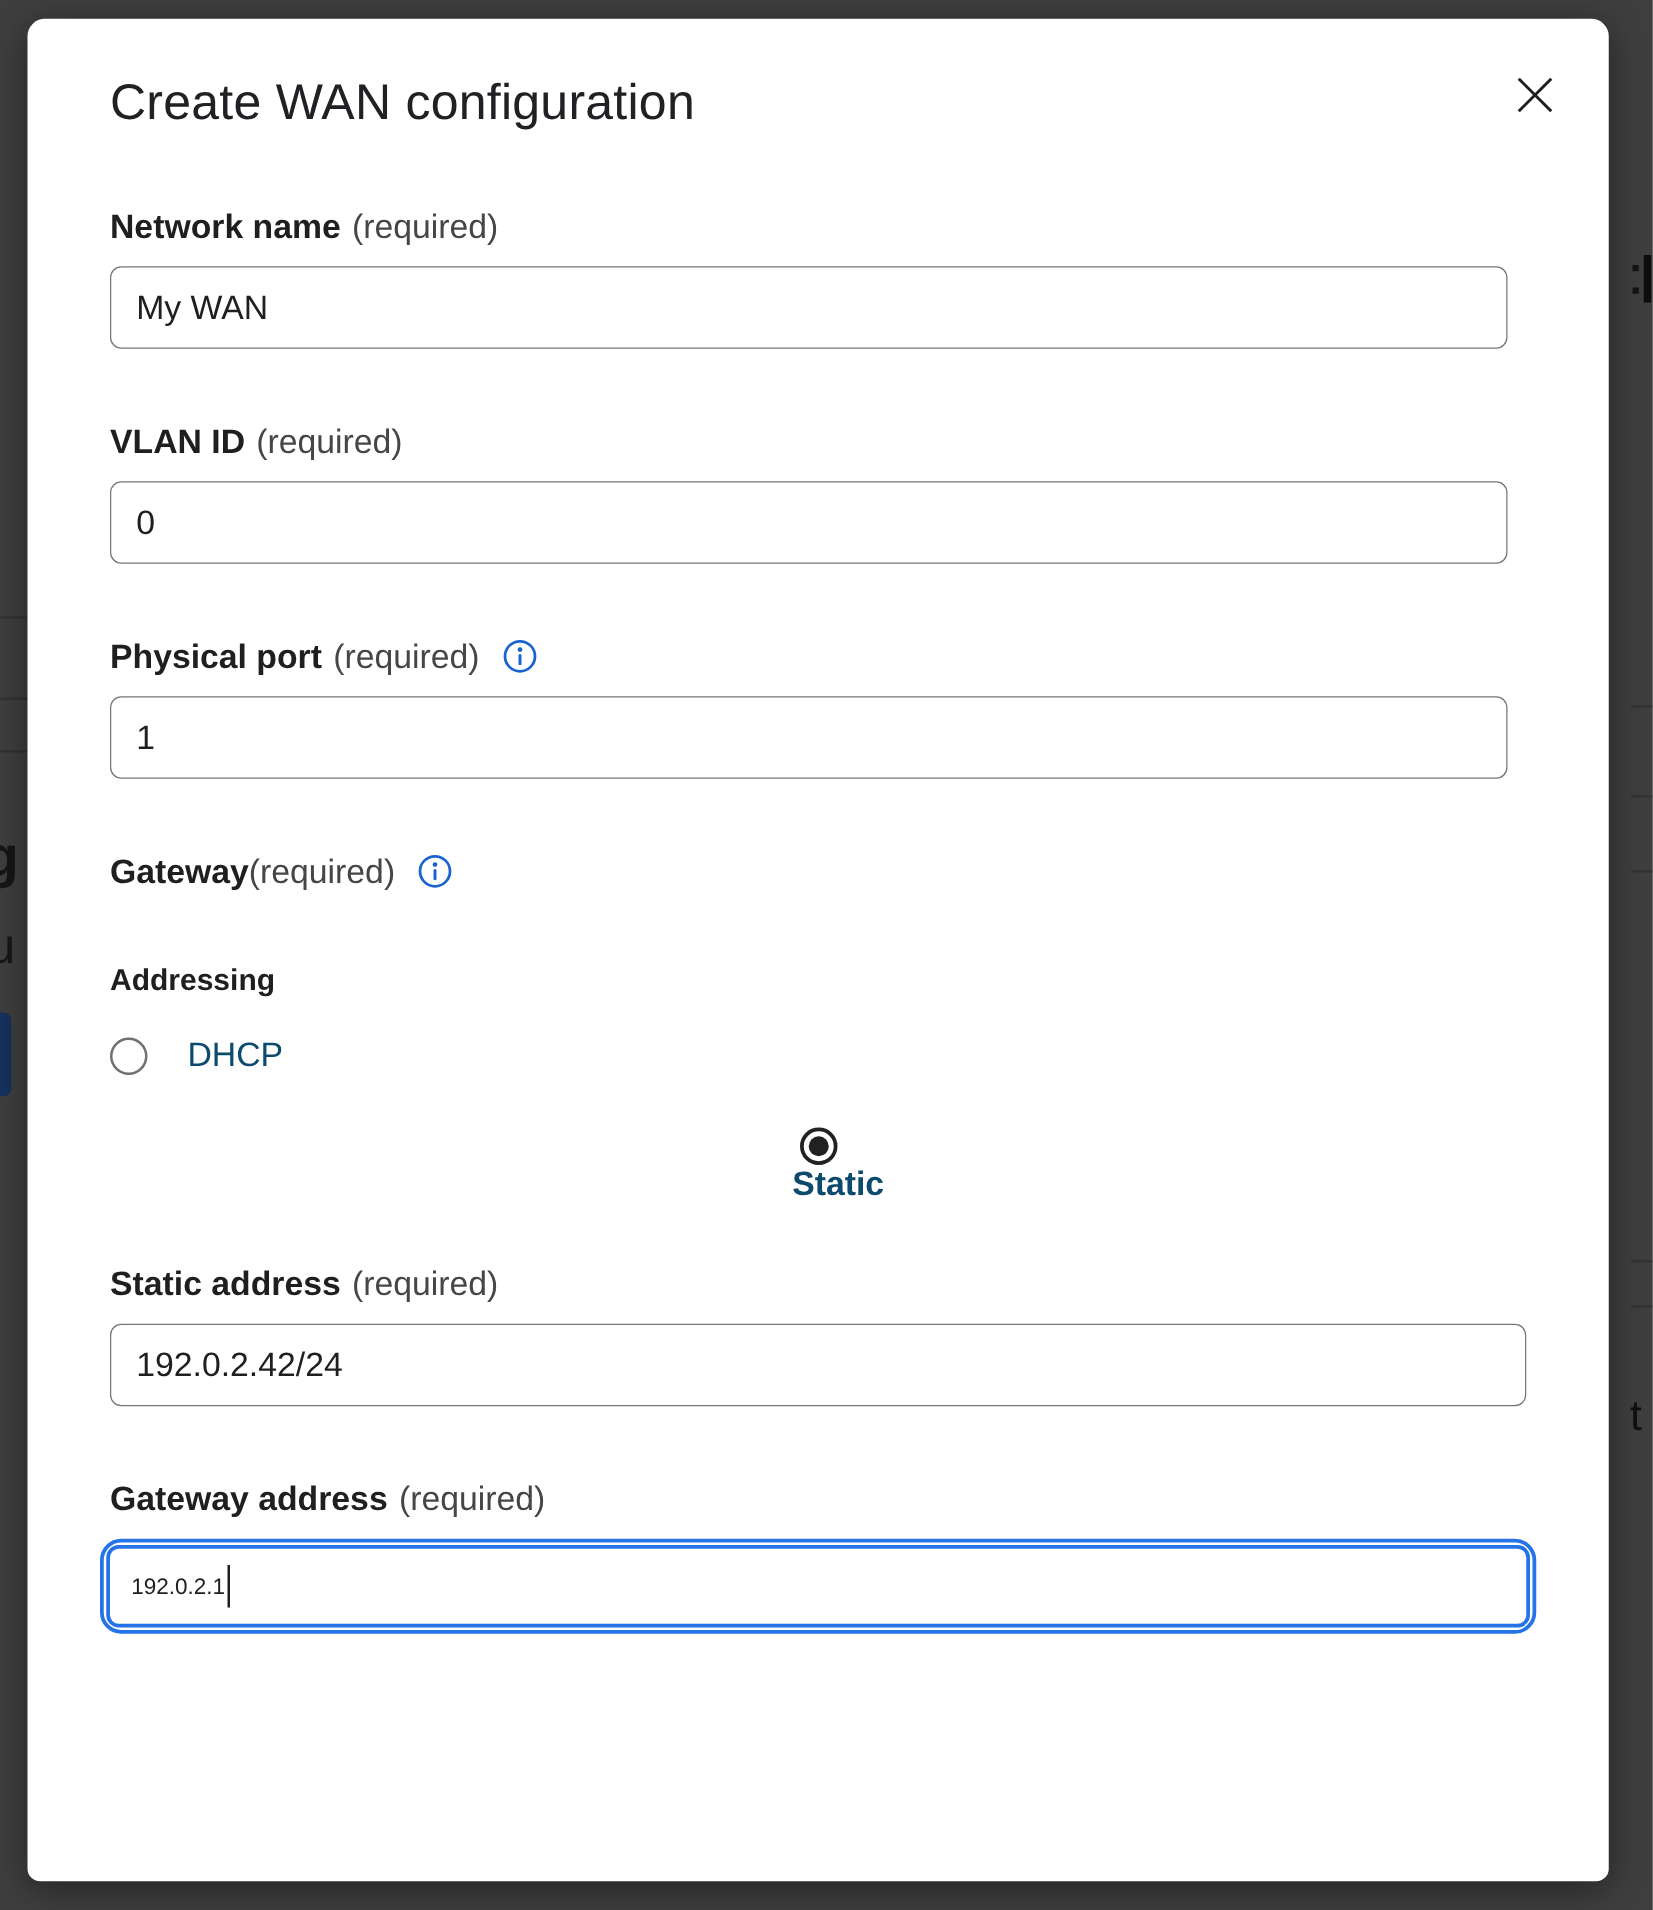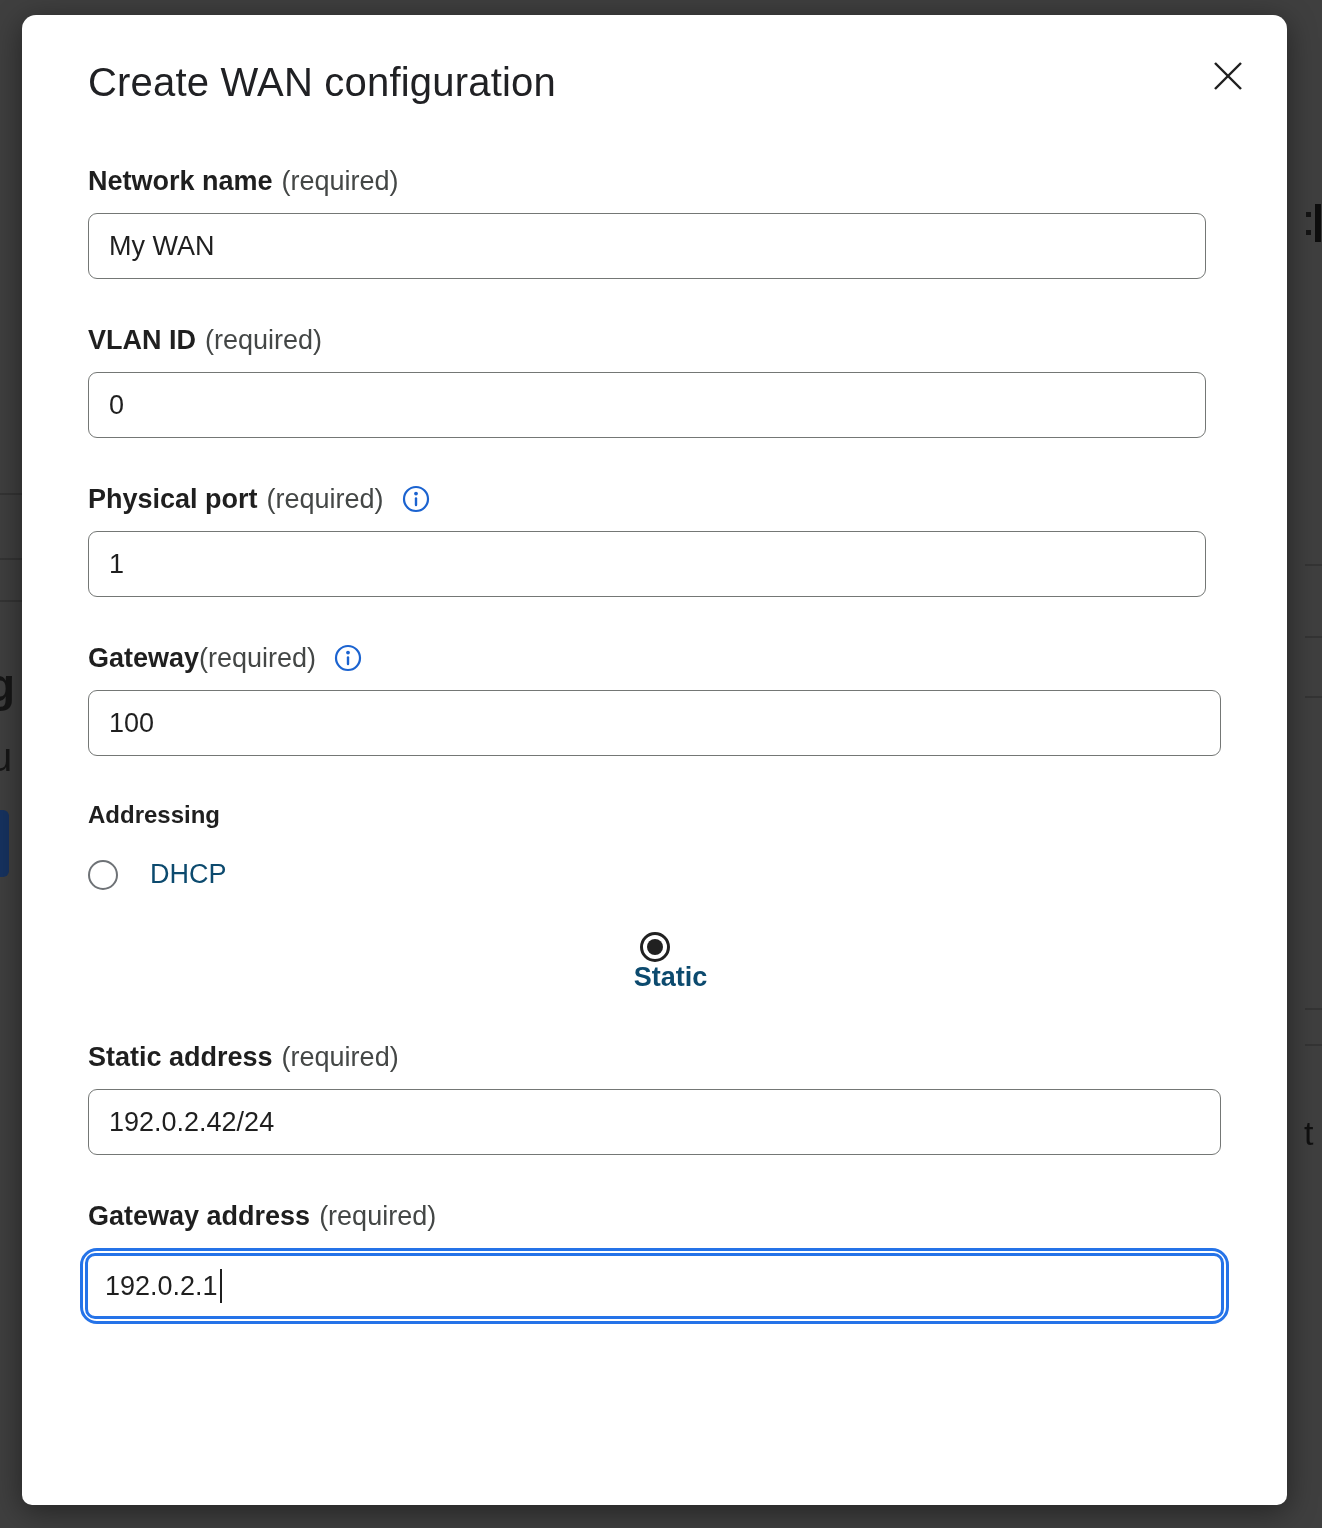--- a/index.html
+++ b/index.html
@@ -38,21 +38,21 @@
     letter-spacing: 0.2px; margin-bottom: 60px;
   }
   .close-btn {
     position: absolute; top: 38px; right: 36px;
     width: 46px; height: 46px;
     background: none; border: none; cursor: pointer;
     display: flex; align-items: center; justify-content: center;
   }
 
   
-  .field { margin-bottom: 45px; }
+  .field { margin-bottom: 58px; }
   .field-label {
     display: flex; align-items: center;
     font-size: 27px; line-height: 32px; color: #1f1f1f;
     margin-bottom: 16px;
   }
   .label-name { font-weight: 700; }
   .label-req { font-weight: 400; color: #444746; margin-left: 9px; }
   .no-gap .label-req { margin-left: 0; }
   .info-icon { margin-left: 18px; display: inline-flex; }
 
@@ -66,21 +66,21 @@
 
   
   .focus-ring {
     margin: 2px -8px 0 -8px;
     border: 3px solid #2573e8; border-radius: 17px;
     padding: 2px;
   }
   .input-display {
     height: 66px; border: 3px solid #2573e8; border-radius: 10px;
     display: flex; align-items: center; padding: 0 17px;
-    font-size: 27px; color: #1f1f1f; background: #fff; cursor: text;
+    font-size: 18px; color: #1f1f1f; background: #fff; cursor: text;
   }
   .caret { width: 2px; height: 34px; background: #1f1f1f; margin-left: 2px; }
 
   
   .section-heading { font-size: 24px; font-weight: 700; color: #1f1f1f; margin-bottom: 30px; }
   .radio-row { display: flex; align-items: center; margin-bottom: 42px; cursor: pointer; }
   .radio-row:last-of-type { margin-bottom: 48px; flex-direction: column; }
   .radio { width: 30px; height: 30px; border-radius: 50%; position: relative; flex: 0 0 30px; }
   .radio.off { border: 2px solid #6e7276; }
   .radio.on  { border: 3px solid #212121; }
@@ -180,21 +180,20 @@
         <span class="label-name">Gateway</span>
         <span class="label-req">(required)</span>
         <span class="info-icon">
           <svg width="28" height="28" viewBox="0 0 28 28">
             <circle cx="14" cy="14" r="12" fill="none" stroke="#1b63d0" stroke-width="2.2"></circle>
             <circle cx="14" cy="8.6" r="1.9" fill="#1b63d0"></circle>
             <rect x="12.8" y="12.2" width="2.4" height="9" rx="1.2" fill="#1b63d0"></rect>
           </svg>
         </span>
       </div>
-      <input class="text-input" type="text" value="100" style="">
     </div>
 
     <div>
       <div class="section-heading">Addressing</div>
 
       <div class="radio-row">
         <span class="radio off"></span>
         <span class="radio-label">DHCP</span>
       </div>
 

